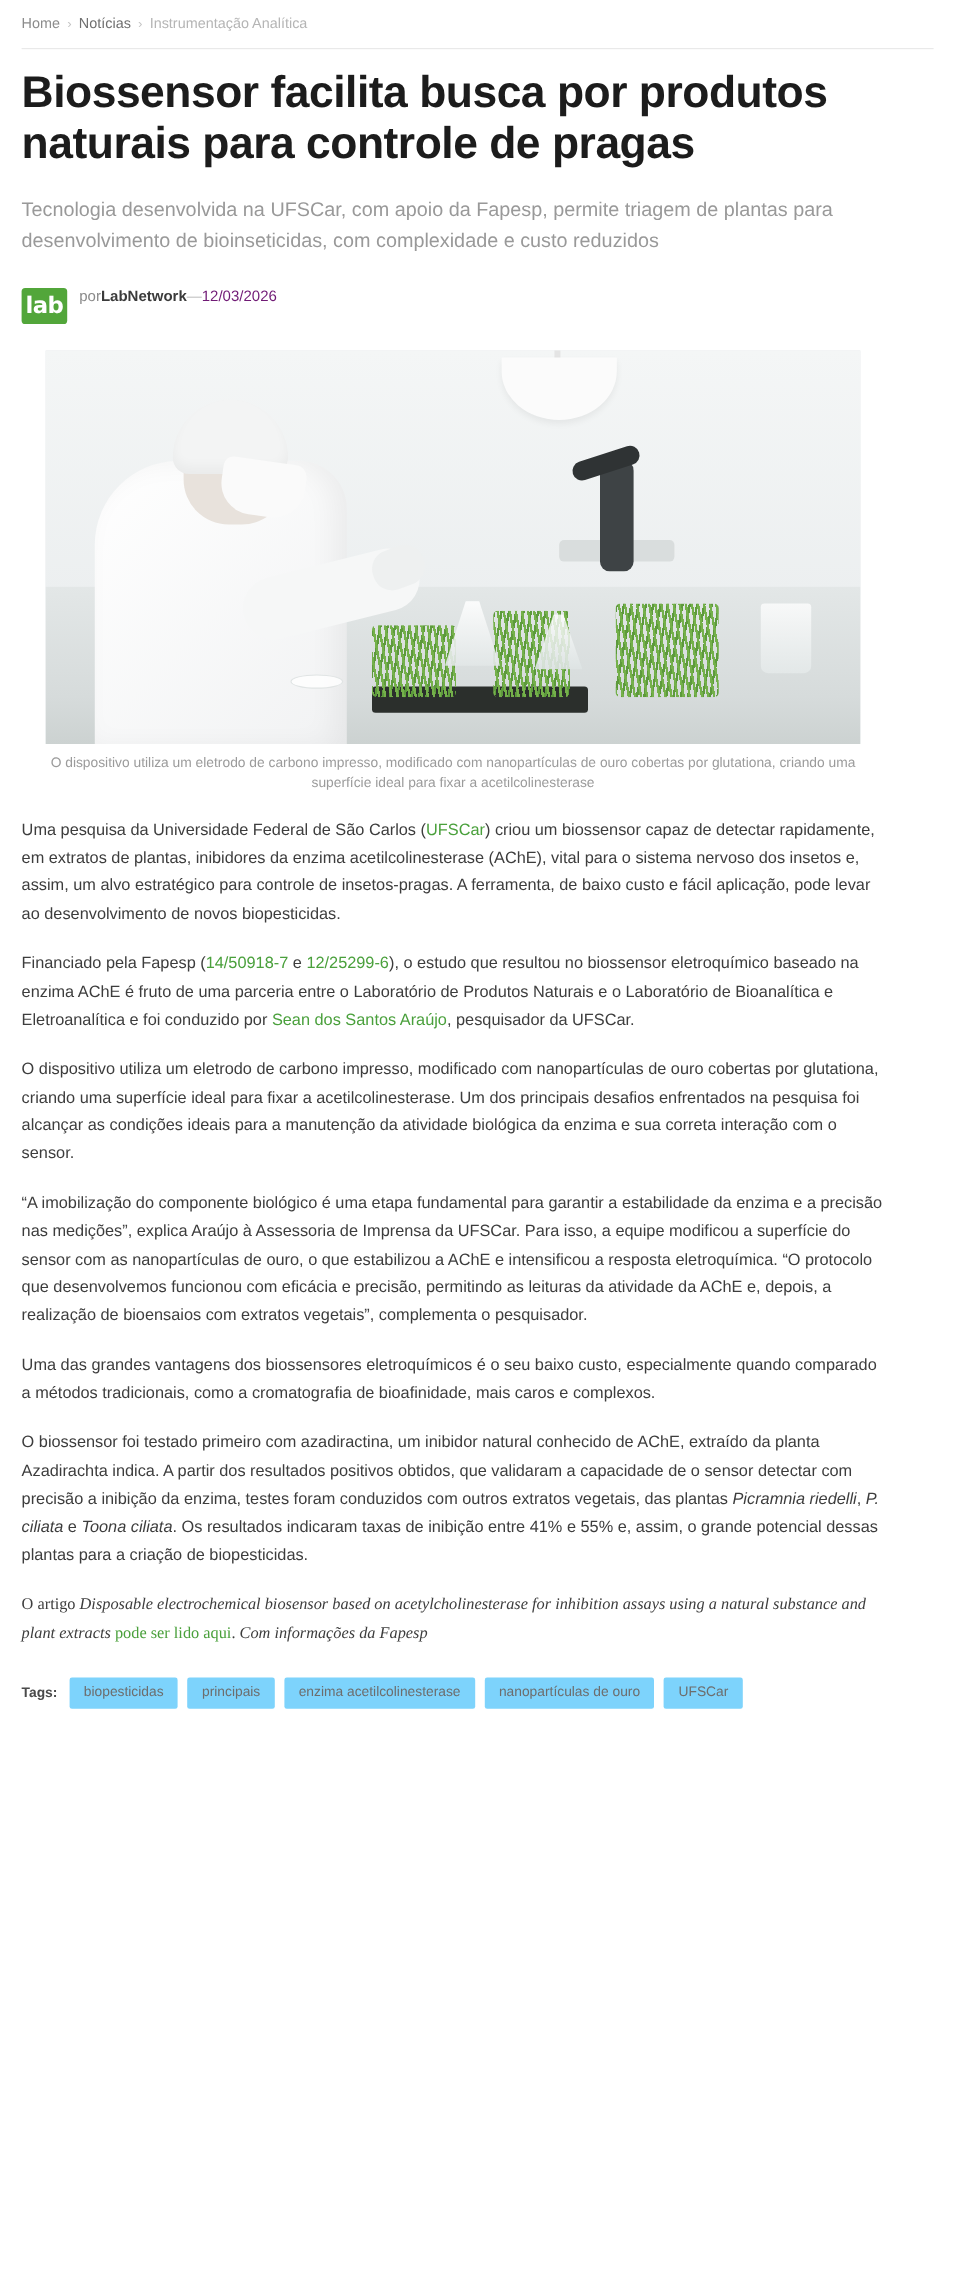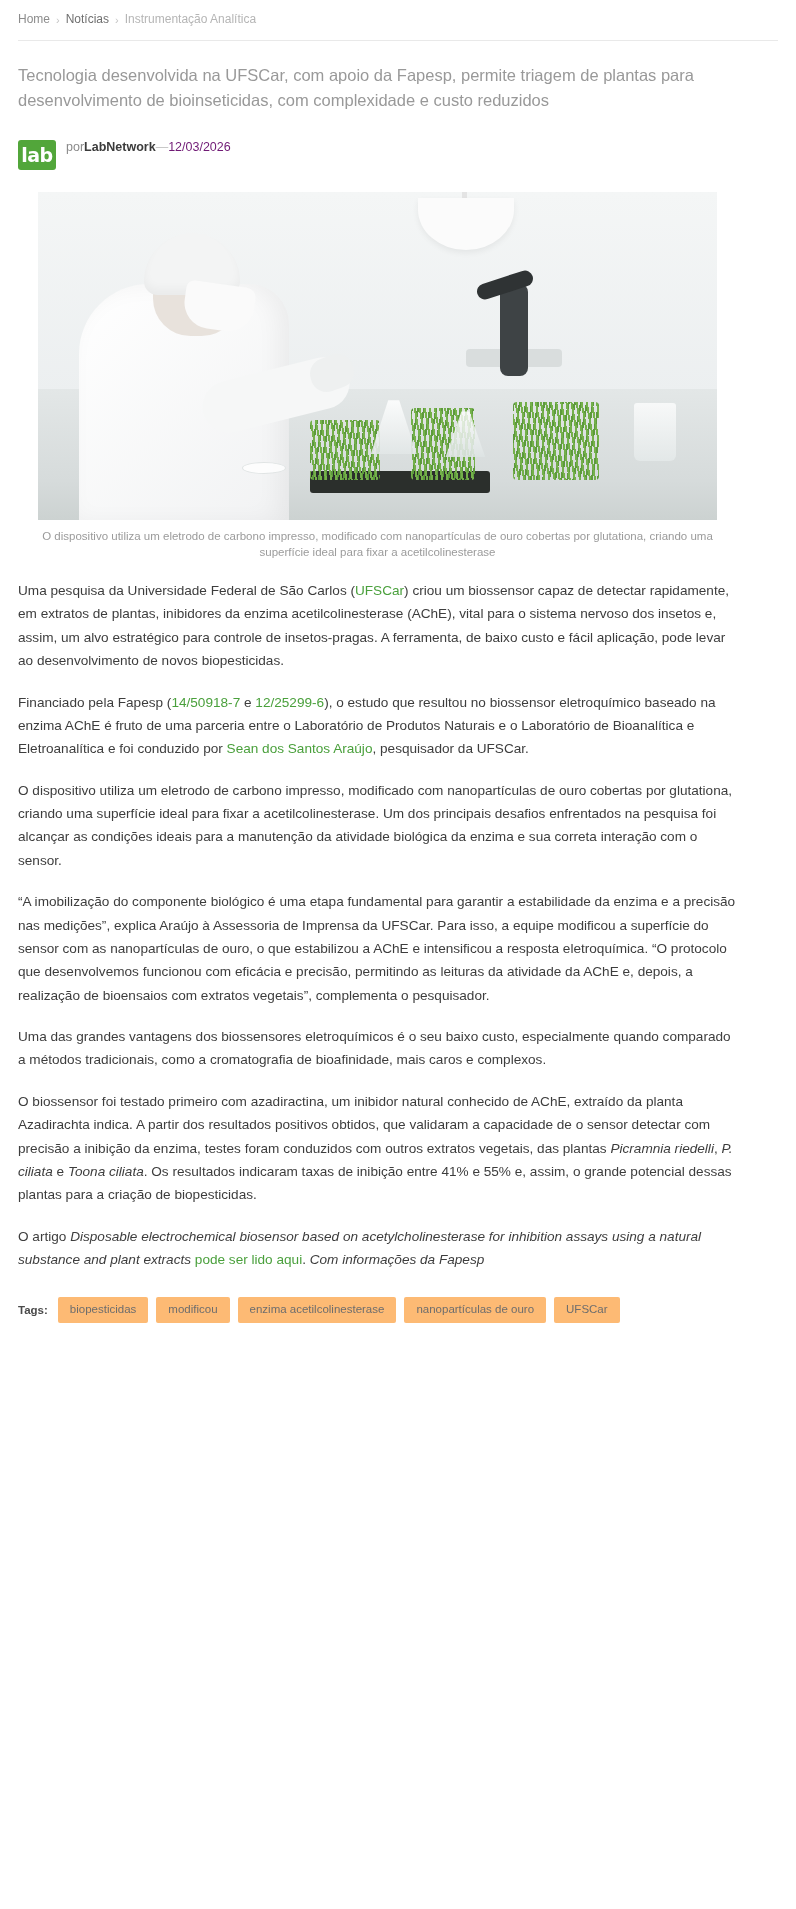--- a/index.html
+++ b/index.html
@@ -252,21 +252,21 @@
   .body {
     padding: 0 18px;
     margin-top: 18px;
   }
   .body p {
     font-size: 13.6px;
     line-height: 1.72;
     color: #3d3d3d;
     margin: 0 0 18px 0;
   }
-  .body p:last-of-type { margin-bottom: 0; }
+  .body p:last-of-type { margin-bottom: 0; font-family: Liberation Serif, serif; }
   .body a {
     color: #4aa03c;
     text-decoration: none;
   }
   .body em { font-style: italic; }
 
   
   .tags-wrap {
     padding: 0 18px;
     margin-top: 26px;
@@ -277,21 +277,21 @@
     padding-bottom: 22px;
   }
   .tags-label {
     font-size: 11.5px;
     font-weight: bold;
     color: #4a4a4a;
     margin-right: 2px;
   }
   .tag {
     display: inline-block;
-    background: #fdba74;
+    background: #7dd3fc;
     color: #6d6d6d;
     font-size: 11.5px;
     padding: 6px 12px;
     border-radius: 2px;
     line-height: 1.2;
     white-space: nowrap;
   }
 </style>
 </head>
 <body>
@@ -303,20 +303,21 @@
     <nav class="breadcrumb">
       <a href="#">Home</a>
       <span class="sep">›</span>
       <a href="#" class="active">Notícias</a>
       <span class="sep">›</span>
       <span class="current">Instrumentação Analítica</span>
     </nav>
 
     <hr class="rule">
 
+    <h1 class="title">Biossensor facilita busca por produtos naturais para controle de pragas</h1>
 
     <p class="standfirst">Tecnologia desenvolvida na UFSCar, com apoio da Fapesp, permite triagem de plantas para desenvolvimento de bioinseticidas, com complexidade e custo reduzidos</p>
 
     <div class="byline">
       <div class="logo">lab</div>
       <div class="byline-text">
         <span>por</span>
         <span class="author">LabNetwork</span>
         <span class="dash">—</span>
         <span class="date">12/03/2026</span>
@@ -358,19 +359,19 @@
       <p><span>O dispositivo utiliza um eletrodo de carbono impresso, modificado com nanopartículas de ouro cobertas por glutationa, criando uma superfície ideal para fixar a acetilcolinesterase. Um dos principais desafios enfrentados na pesquisa foi alcançar as condições ideais para a manutenção da atividade biológica da enzima e sua correta interação com o sensor.</span></p>
       <p><span>“A imobilização do componente biológico é uma etapa fundamental para garantir a estabilidade da enzima e a precisão nas medições”, explica Araújo à Assessoria de Imprensa da UFSCar. Para isso, a equipe modificou a superfície do sensor com as nanopartículas de ouro, o que estabilizou a AChE e intensificou a resposta eletroquímica. “O protocolo que desenvolvemos funcionou com eficácia e precisão, permitindo as leituras da atividade da AChE e, depois, a realização de bioensaios com extratos vegetais”, complementa o pesquisador.</span></p>
       <p><span>Uma das grandes vantagens dos biossensores eletroquímicos é o seu baixo custo, especialmente quando comparado a métodos tradicionais, como a cromatografia de bioafinidade, mais caros e complexos.</span></p>
       <p><span>O biossensor foi testado primeiro com azadiractina, um inibidor natural conhecido de AChE, extraído da planta Azadirachta indica. A partir dos resultados positivos obtidos, que validaram a capacidade de o sensor detectar com precisão a inibição da enzima, testes foram conduzidos com outros extratos vegetais, das plantas </span><em>Picramnia riedelli</em><span>, </span><em>P. ciliata</em><span> e </span><em>Toona ciliata</em><span>. Os resultados indicaram taxas de inibição entre 41% e 55% e, assim, o grande potencial dessas plantas para a criação de biopesticidas.</span></p>
       <p><span>O artigo </span><em>Disposable electrochemical biosensor based on acetylcholinesterase for inhibition assays using a natural substance and plant extracts</em><span> </span><a href="#">pode ser lido aqui</a><span>. </span><em>Com informações da Fapesp</em></p>
     </div>
 
   <div class="tags-wrap">
     <span class="tags-label">Tags:</span>
     <span class="tag">biopesticidas</span>
-    <span class="tag">modificou</span>
+    <span class="tag">principais</span>
     <span class="tag">enzima acetilcolinesterase</span>
     <span class="tag">nanopartículas de ouro</span>
     <span class="tag">UFSCar</span>
   </div>
 
 </div>
 
 </body></html>

